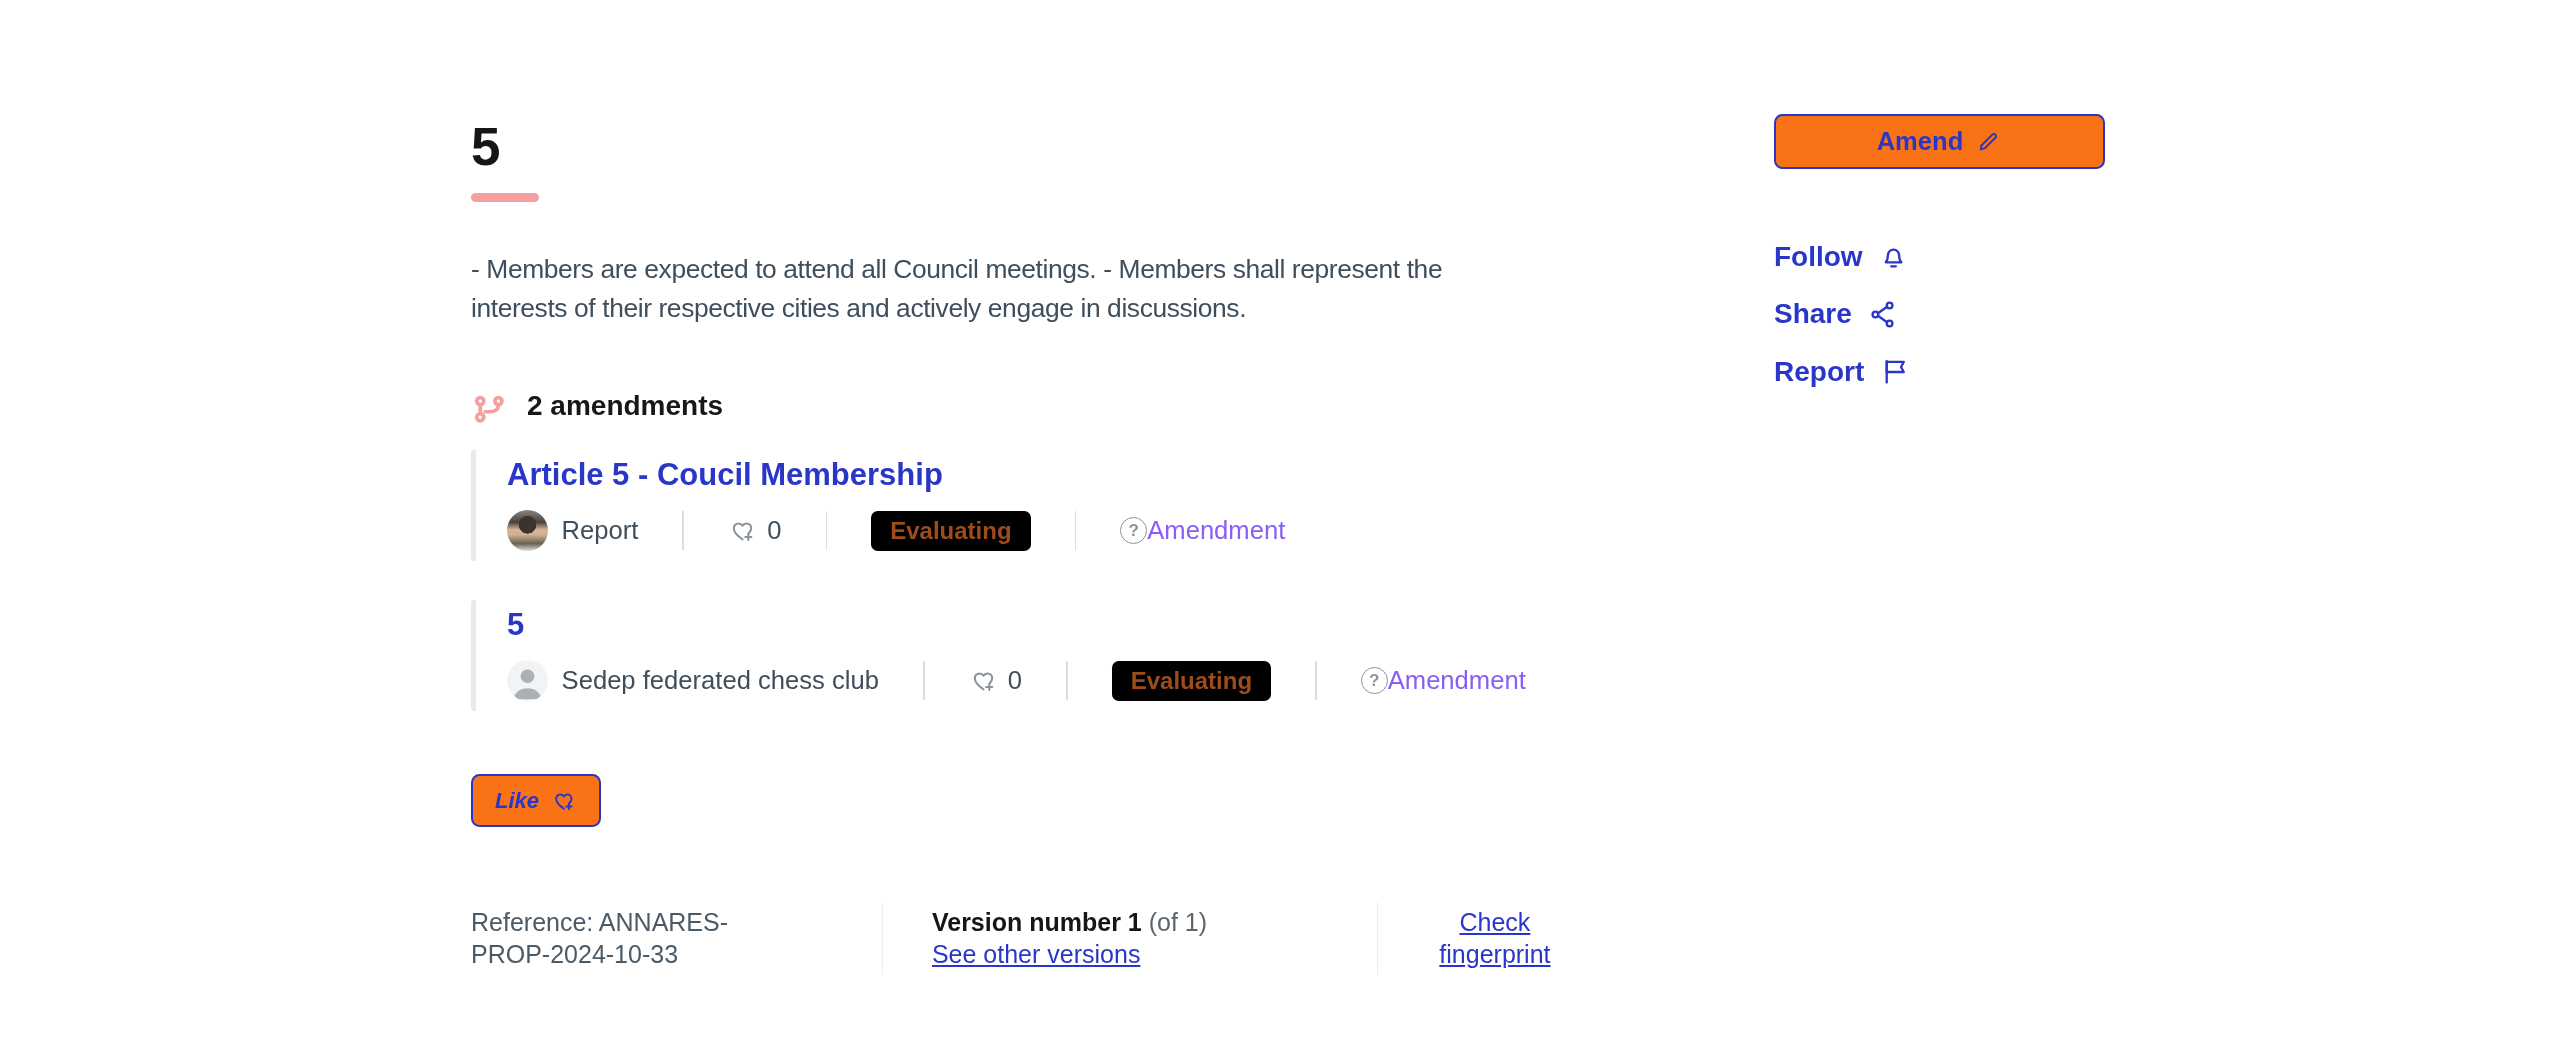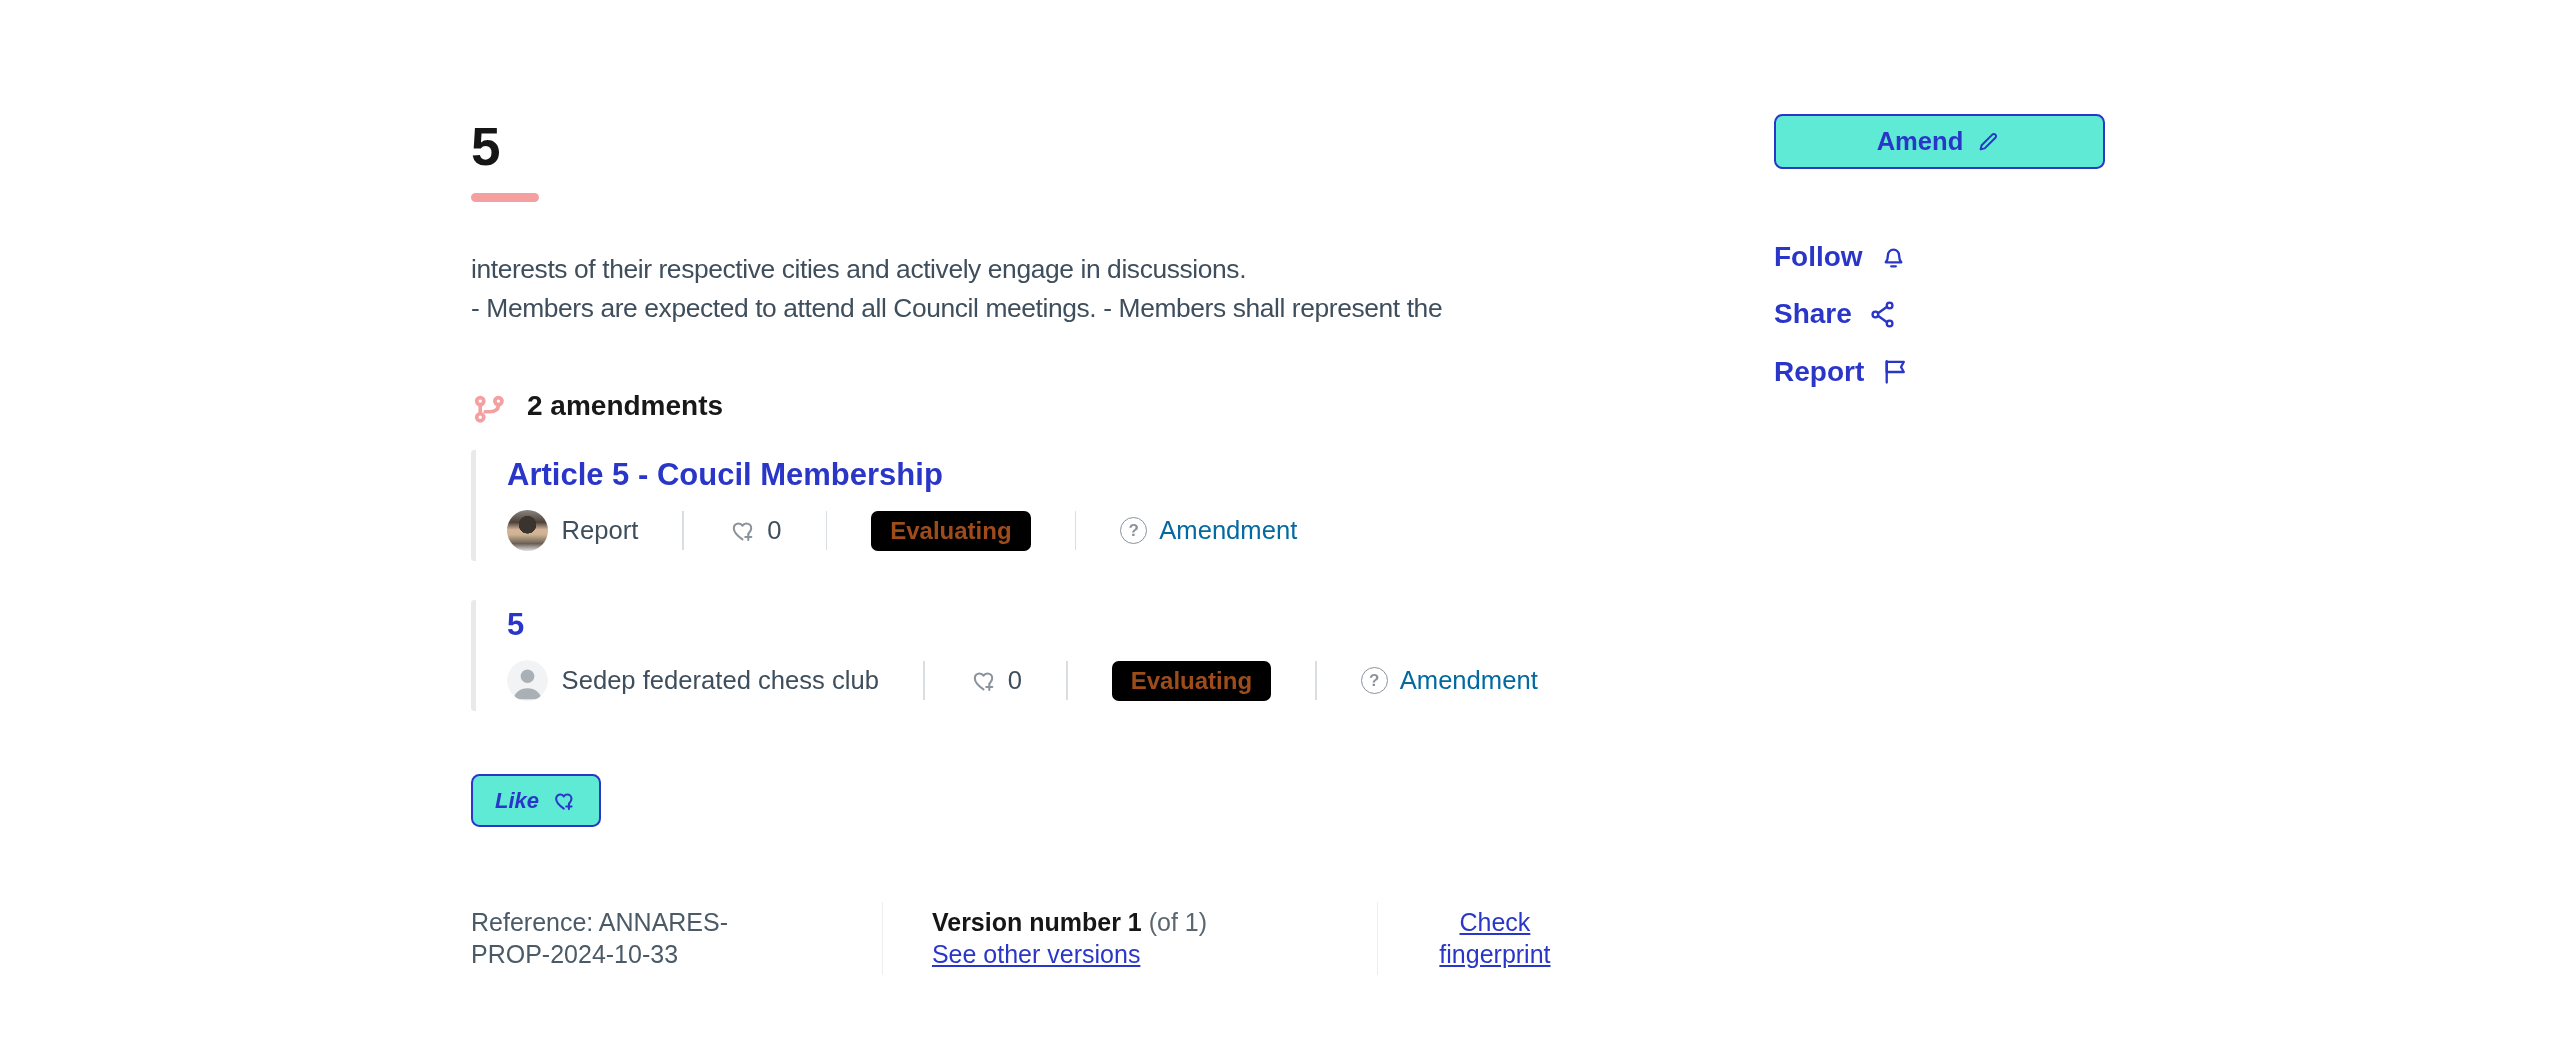--- a/index.html
+++ b/index.html
@@ -37,27 +37,27 @@
   .avatar-placeholder svg { display: block; }
 
   .author-name { margin-left: 13.6px; font-size: 25.6px; color: #3f4e5c; white-space: nowrap; }
   .meta-divider { width: 1.7px; height: 39px; background: #d9dee3; margin: 0 44px; flex: 0 0 auto; }
 
   .likes { display: flex; align-items: center; gap: 10.2px; font-size: 25.6px; color: #3f4e5c; }
   .heart-icon-gray { width: 29px; height: 29px; color: #8a939c; }
 
   .status-badge { background: #000000; color: #9d4c1a; font-weight: 700; font-size: 24px; padding: 6px 19px; border-radius: 6.8px; white-space: nowrap; }
 
-  .amendment-type { display: flex; align-items: center; gap: 12px; font-size: 25.6px; color: #0369a1; }
+  .amendment-type { display: flex; align-items: center; font-size: 25.6px; color: #8b5cf6; }
   .question-icon { width: 27px; height: 27px; border: 1.7px solid #8a939c; border-radius: 50%; color: #8a939c;
                    display: flex; align-items: center; justify-content: center; font-size: 17px; font-weight: 700; flex: 0 0 auto; }
   .question-icon::after { content: "?"; }
 
   .btn { display: inline-flex; align-items: center; justify-content: center; gap: 12px;
-         border: 2.6px solid #2a36c8; border-radius: 8.5px; background: #5eead4;
+         border: 2.6px solid #2a36c8; border-radius: 8.5px; background: #f97316;
          color: #2a36c8; font-weight: 700; font-family: "Liberation Sans", sans-serif; cursor: pointer; }
   .like-button { margin-top: 63px; font-size: 22px; height: 53px; padding: 0 22px; font-style: italic; }
   .like-button svg { width: 25.6px; height: 25.6px; }
 
   
   .doc-footer { margin-top: 75px; display: flex; align-items: stretch; font-size: 25px; line-height: 32px; }
   .f-col { padding-top: 3.4px; padding-bottom: 5.1px; }
   .f-reference { width: 423px; color: #4b5a67; }
   .f-reference .ref-text { width: 273px; }
   .f-version { width: 508px; border-left: 1.7px solid #ededef; padding-left: 49px; }
@@ -80,22 +80,22 @@
 <body>
 
 <div class="container">
 
   <div class="main-col">
 
     <h1 class="page-title">5</h1>
     <div class="title-underline"></div>
 
     <div class="body-text">
+      <div>- Members are expected to attend all Council meetings. - Members shall represent the</div>
       <div>interests of their respective cities and actively engage in discussions.</div>
-      <div>- Members are expected to attend all Council meetings. - Members shall represent the</div>
     </div>
 
     <div class="amendments-header">
       <svg class="branch-icon" viewBox="0 0 24 24" fill="none" stroke="currentColor" stroke-width="2.4" stroke-linecap="round" stroke-linejoin="round">
         <circle cx="6" cy="8.5" r="2.3"></circle>
         <circle cx="6" cy="19" r="2.3"></circle>
         <circle cx="17.8" cy="8.5" r="2.3"></circle>
         <path d="M6 11v5.4"></path>
         <path d="M17.8 11c0 3.3-2.7 4.4-5.9 4.4H9.2"></path>
       </svg>

